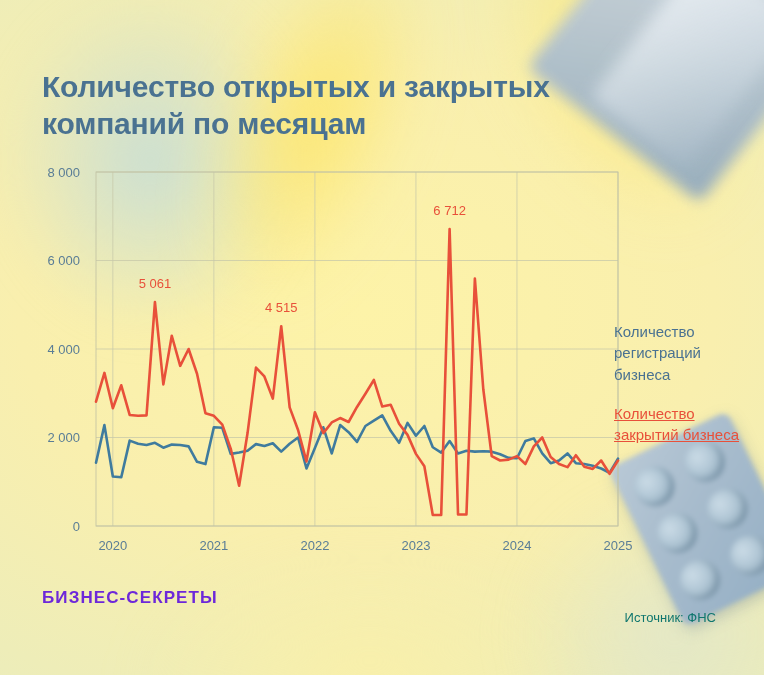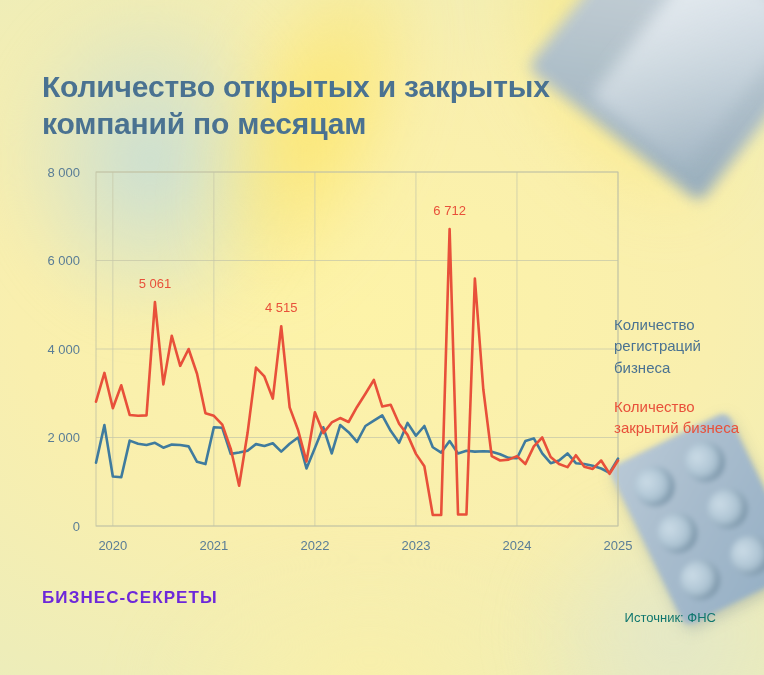--- a/index.html
+++ b/index.html
@@ -153,30 +153,30 @@
   }
   .annotation {
     font-family: "Liberation Sans", sans-serif;
     font-size: 13px;
     text-anchor: middle;
   }
 
   
   #legend {
     position: absolute;
-    left: 614px; top: 314px;
+    left: 614px; top: 321px;
     width: 140px;
   }
   .legend-entry {
     font-size: 15px;
     line-height: 1.42;
     margin-bottom: 18px;
   }
   .legend-entry.registrations { color: #4a7291; }
-  .legend-entry.closures { color: #e8503a; }
+  .legend-entry.closures { color: #e8503a; text-decoration: underline; }
 
   
   #footer-brand {
     position: absolute;
     left: 42px; top: 588px;
     font-size: 17px;
     font-weight: 700;
     letter-spacing: 1.1px;
     color: #6d28d9;
   }

